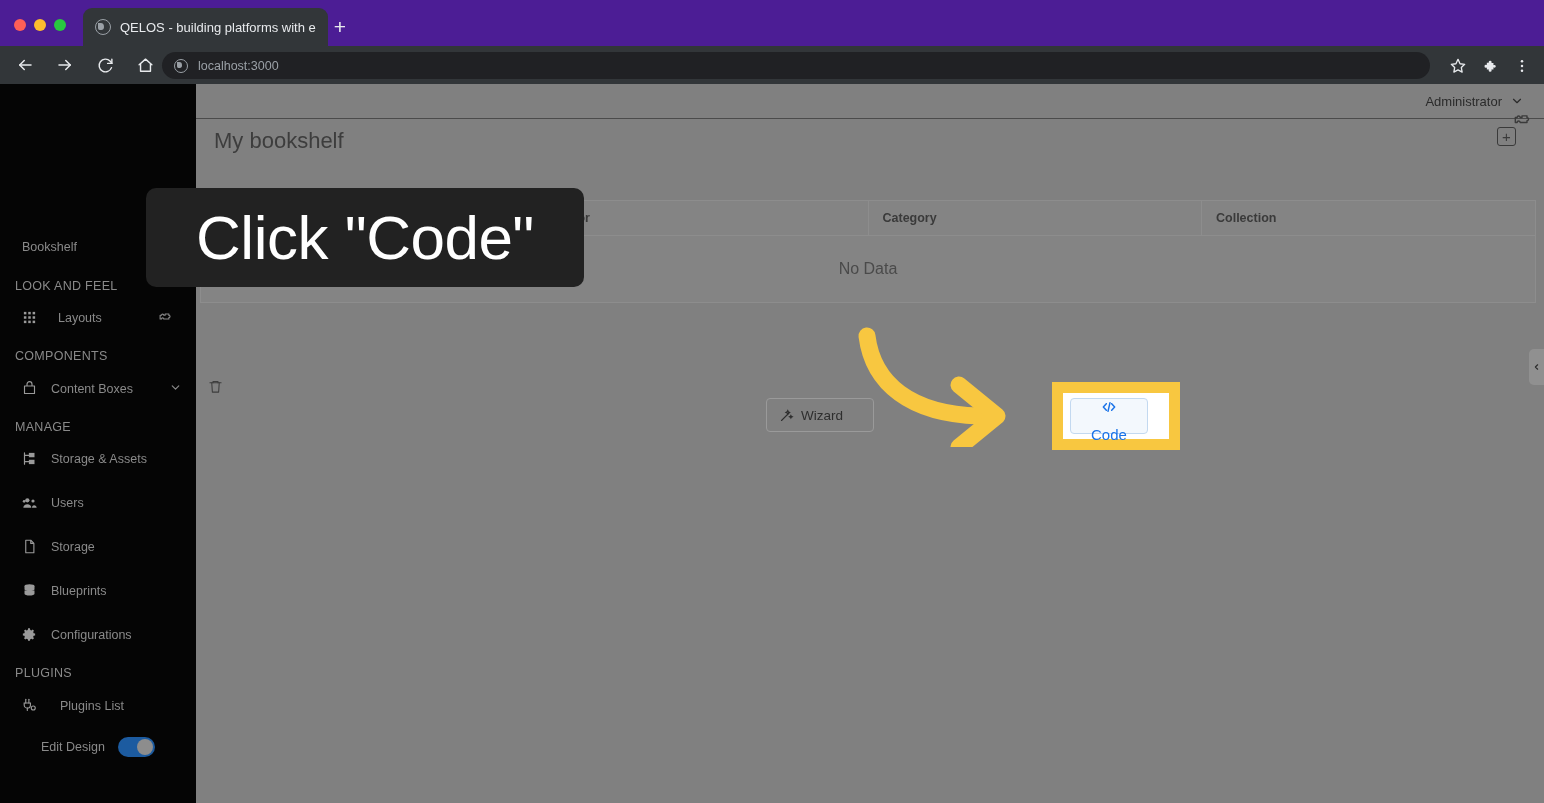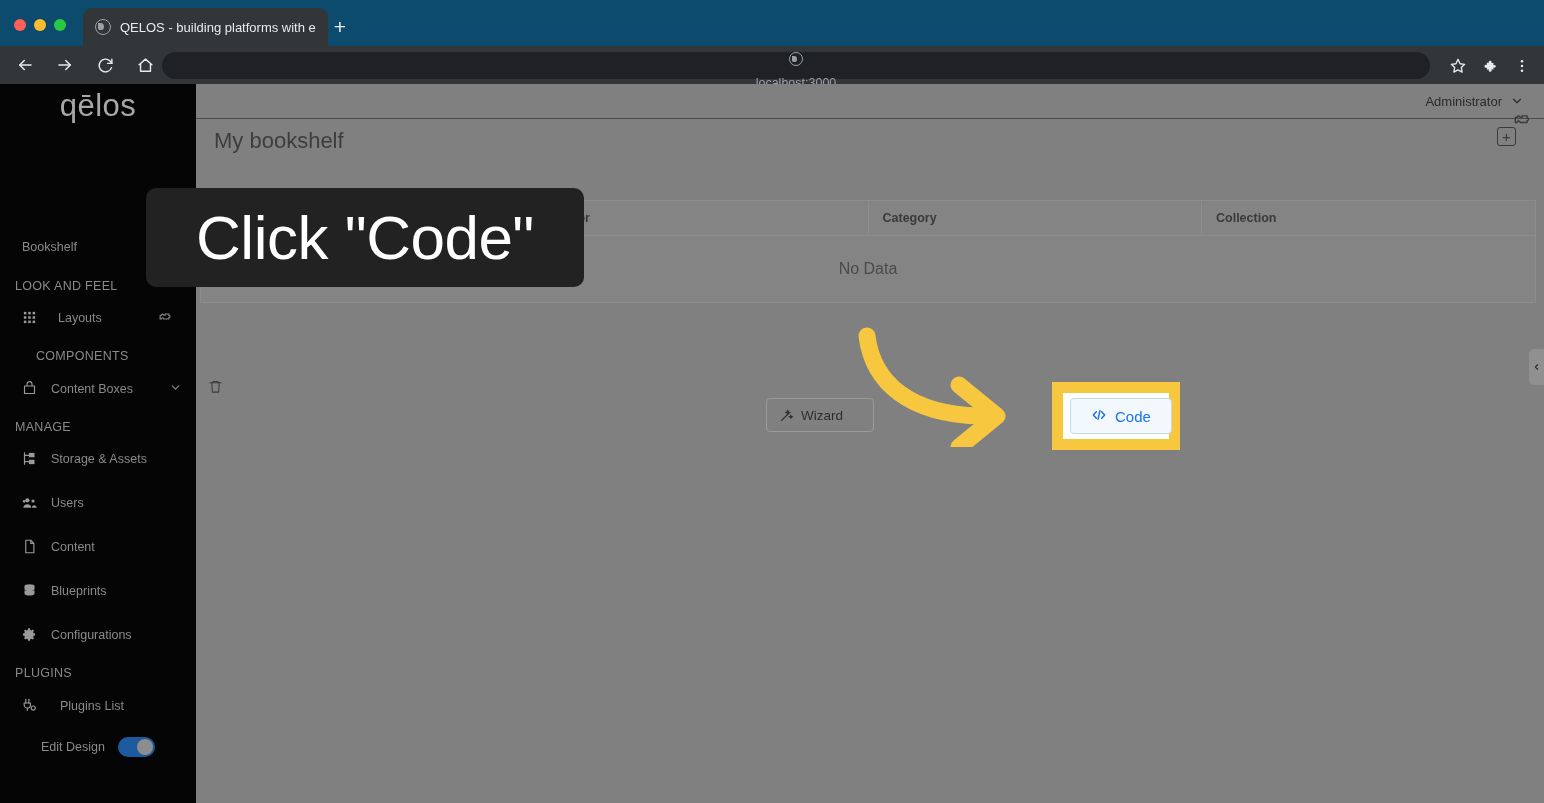--- a/index.html
+++ b/index.html
@@ -10,21 +10,21 @@
     overflow: hidden;
   }
 
   
   #browser {
     position: absolute; inset: 0;
     background: #323639;
   }
   .tabstrip {
     position: absolute; left: 0; top: 0; width: 1544px; height: 46px;
-    background: #0c4a6e;
+    background: #4c1d95;
   }
   .traffic {
     position: absolute; left: 14px; top: 19px; display: flex; gap: 8px;
   }
   .dot { width: 12px; height: 12px; border-radius: 50%; }
   .dot.r { background: #ff5f57; }
   .dot.y { background: #febc2e; }
   .dot.g { background: #28c840; }
 
   .tab {
@@ -56,21 +56,21 @@
   }
   .tb-btn {
     width: 30px; height: 30px; margin-left: 10px;
     display: flex; align-items: center; justify-content: center;
     color: #e8eaed;
   }
   .tb-btn svg { display: block; }
   .omnibox {
     position: absolute; left: 162px; top: 52px; width: 1268px; height: 27px;
     background: #202124; border-radius: 14px;
-    display: flex; align-items: center; padding: 0 12px; gap: 10px; flex-direction: column;
+    display: flex; align-items: center; padding: 0 12px; gap: 10px;
   }
   .omni-icon {
     width: 14px; height: 14px; border-radius: 50%;
     border: 1.3px solid #9aa0a6; position: relative; flex: none;
   }
   .omni-icon::before {
     content: ""; position: absolute; left: 2px; top: 2.5px;
     width: 5px; height: 6px; background: #9aa0a6; border-radius: 0 60% 50% 30%;
   }
   .omni-url { color: #9aa0a6; font-size: 12.5px; }
@@ -205,21 +205,21 @@
     position: absolute; left: 856px; top: 298px;
     width: 128px; height: 68px;
     border: 11px solid #f8c740; background: #ffffff;
   }
   .btn-code-hl {
     position: absolute; left: 874px; top: 314px;
     height: 36px; padding: 0 20px;
     border: 1px solid #c3d9f0; border-radius: 4px;
     background: #f3f8fd;
     display: flex; align-items: center; gap: 8px;
-    font-size: 15px; color: #1a73e8;
+    font-size: 15px; color: #1a73e8; flex-direction: column;
   }
 
   
   .arrow { position: absolute; left: 655px; top: 238px; pointer-events: none; }
 
   
   .tooltip {
     position: absolute; left: 146px; top: 104px;
     width: 438px; height: 99px;
     background: #222222; border-radius: 10px;
@@ -304,21 +304,20 @@
           <circle cx="12" cy="5" r="1.9"></circle>
           <circle cx="12" cy="12" r="1.9"></circle>
           <circle cx="12" cy="19" r="1.9"></circle>
         </svg>
     </div>
   </div>
 
   <div id="viewport">
 
     <div id="sidebar">
-      <div class="logo">qēlos</div>
 
       <div class="nav-link" style="top:156px;">
         <span>Bookshelf</span>
       </div>
 
       <div class="nav-section" style="top:195px;">LOOK AND FEEL</div>
 
       <div class="nav-link" style="top:226px;gap:20px;">
         <span class="nav-ic">
           <svg width="15" height="15" viewBox="0 0 24 24" fill="currentColor">
@@ -334,21 +333,21 @@
             </svg>
         </span>
         <span>Layouts</span>
         <span class="puzzle-right">
           <svg width="15" height="15" viewBox="0 0 24 24" fill="none" stroke="currentColor" stroke-width="1.8" stroke-linejoin="round">
               <path d="M9 4h6v2.2a1.8 1.8 0 1 1 0 3.6V12H6.8a1.8 1.8 0 1 0-3.6 0H1v-6h2.2a1.8 1.8 0 1 1 3.6 0H9z" transform="translate(4 4)"></path>
             </svg>
         </span>
       </div>
 
-      <div class="nav-section" style="top:265px;margin-left:21px;">COMPONENTS</div>
+      <div class="nav-section" style="top:265px;">COMPONENTS</div>
 
       <div class="nav-link" style="top:297px;">
         <span class="nav-ic">
           <svg width="15" height="15" viewBox="0 0 24 24" fill="none" stroke="currentColor" stroke-width="1.8" stroke-linejoin="round">
               <path d="M4 8h16v12H4z"></path>
               <path d="M8 8V5a4 4 0 0 1 8 0v3"></path>
             </svg>
         </span>
         <span>Content Boxes</span>
         <span class="chev-sm">
@@ -386,21 +385,21 @@
         <span>Users</span>
       </div>
 
       <div class="nav-link" style="top:455px;">
         <span class="nav-ic">
           <svg width="15" height="15" viewBox="0 0 24 24" fill="none" stroke="currentColor" stroke-width="1.8" stroke-linejoin="round">
               <path d="M6 2h8l5 5v15H6z"></path>
               <polyline points="14 2 14 7 19 7"></polyline>
             </svg>
         </span>
-        <span>Content</span>
+        <span>Storage</span>
       </div>
 
       <div class="nav-link" style="top:499px;">
         <span class="nav-ic">
           <svg width="15" height="15" viewBox="0 0 24 24" fill="currentColor">
               <ellipse cx="12" cy="5" rx="8" ry="3"></ellipse>
               <path d="M4 5v5c0 1.7 3.6 3 8 3s8-1.3 8-3V5z"></path>
               <path d="M4 12v5c0 1.7 3.6 3 8 3s8-1.3 8-3v-5z"></path>
             </svg>
         </span>

